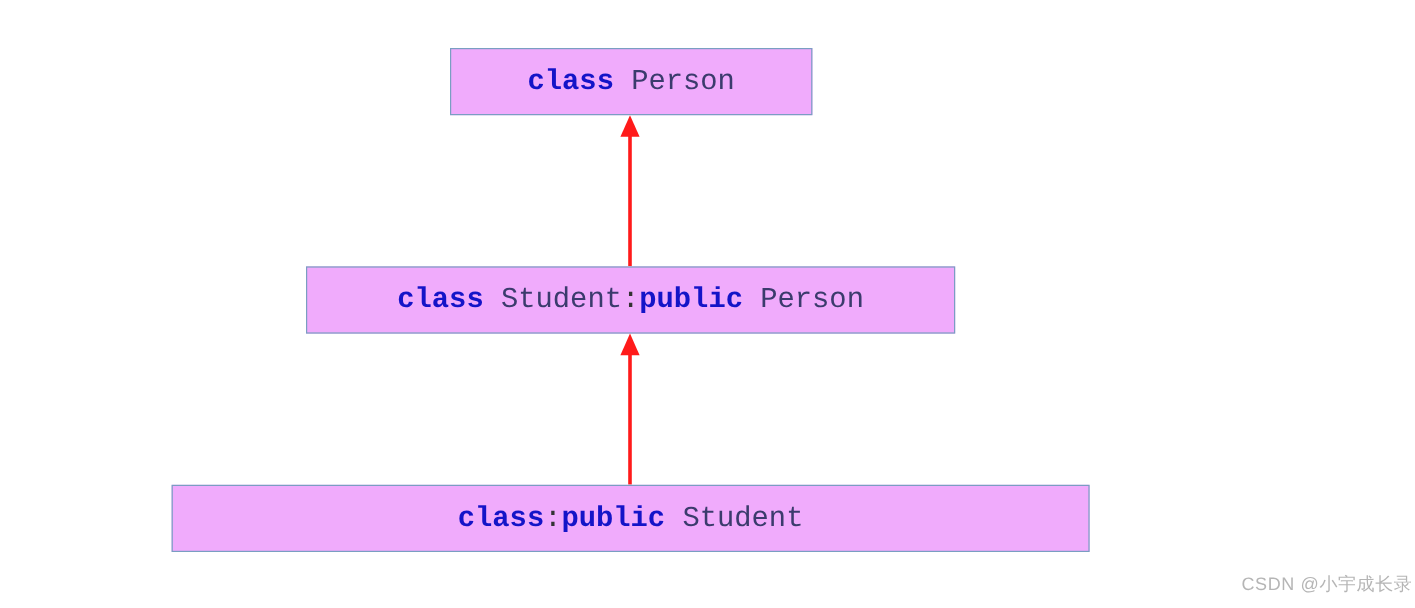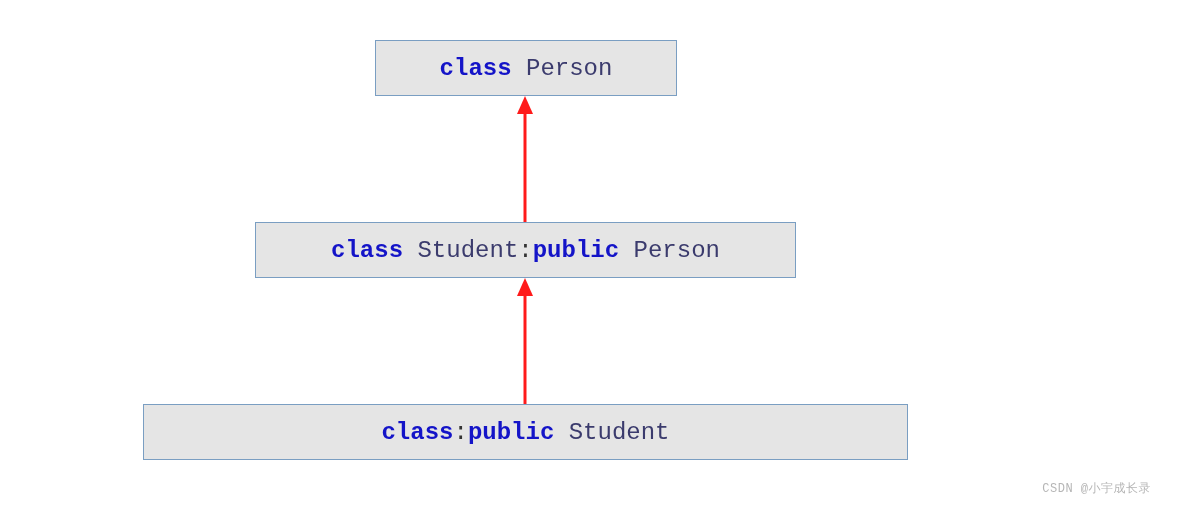--- a/index.html
+++ b/index.html
@@ -13,21 +13,21 @@
     overflow: hidden;
   }
   .diagram {
     position: relative;
     width: 100%;
     height: 100%;
   }
   .box {
     position: absolute;
     border: 1px solid #7a9ec2;
-    background: #e5e5e5;
+    background: #f0abfc;
     font-size: 24px;
     white-space: pre;
     display: flex;
     align-items: center;
     justify-content: center;
     padding: 0 22px;
     height: 56px;
     box-sizing: border-box;
   }
   .box-top {
@@ -54,24 +54,24 @@
     width: 6px;
     pointer-events: none;
   }
   .arrow svg {
     display: block;
   }
   .arrow-1 { top: 96px;  height: 126px; }
   .arrow-2 { top: 278px; height: 126px; }
   .watermark {
     position: absolute;
-    right: 28px;
+    right: 2px;
     bottom: 10px;
-    font-family: Liberation Mono, monospace;
-    font-size: 12px;
+    font-family: Liberation Sans, sans-serif;
+    font-size: 15px;
     color: rgba(120,120,120,0.55);
     letter-spacing: 0.5px;
   }
 </style>
 </head>
 <body>
 
 <div class="diagram">
 
   <div class="box box-top">

